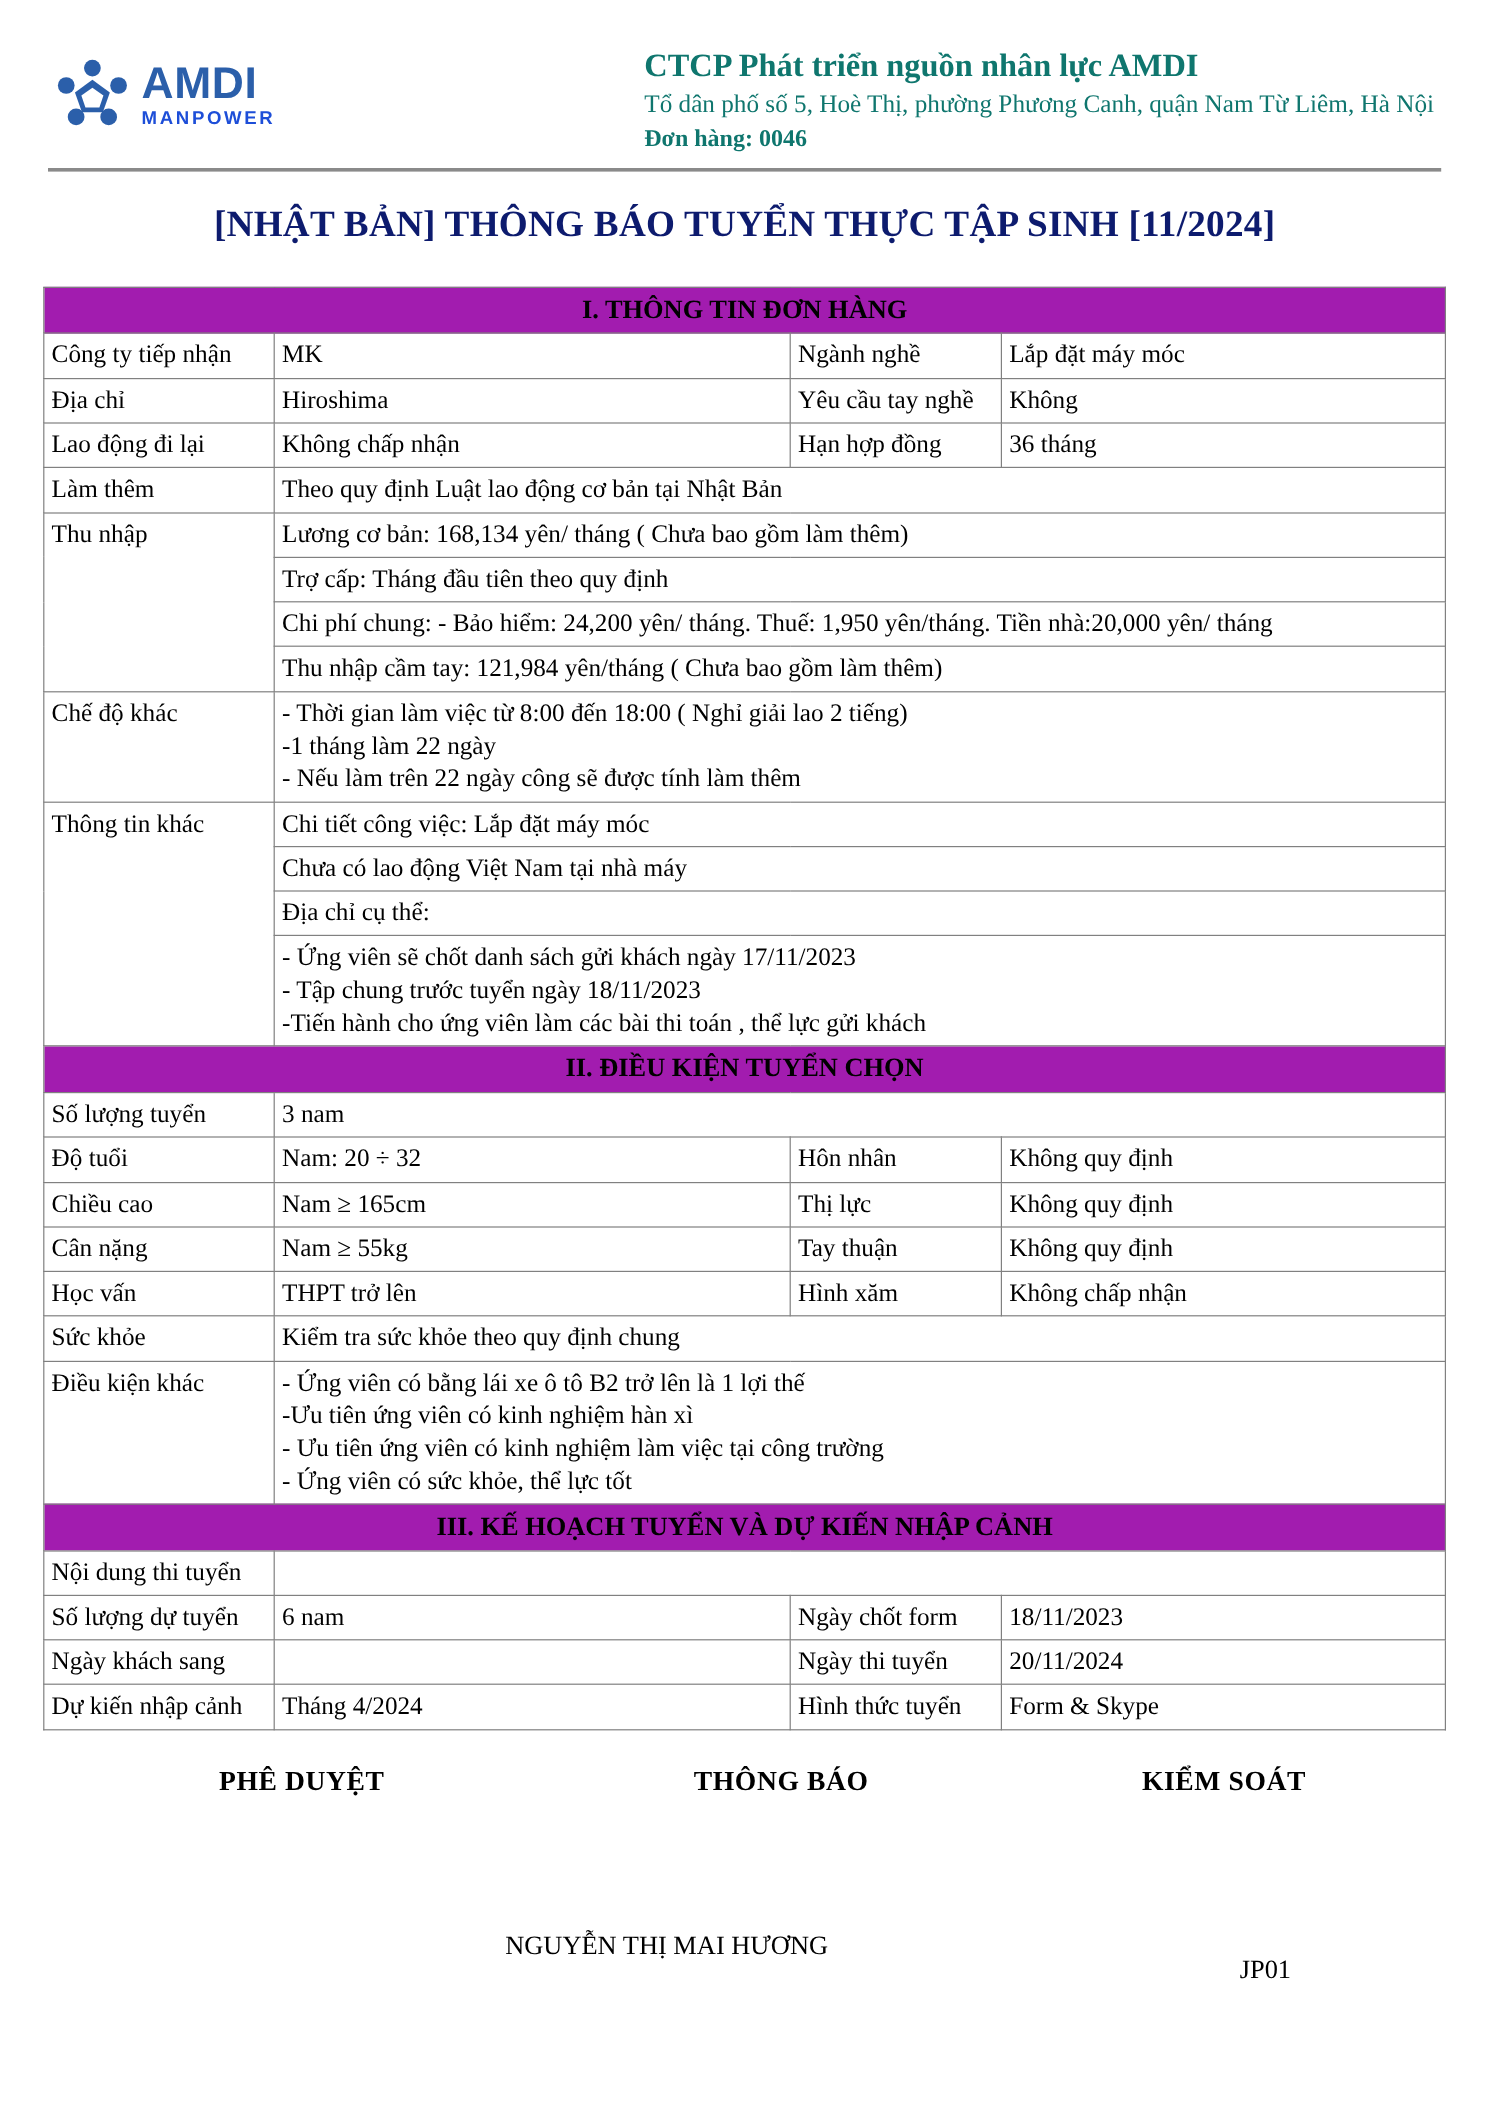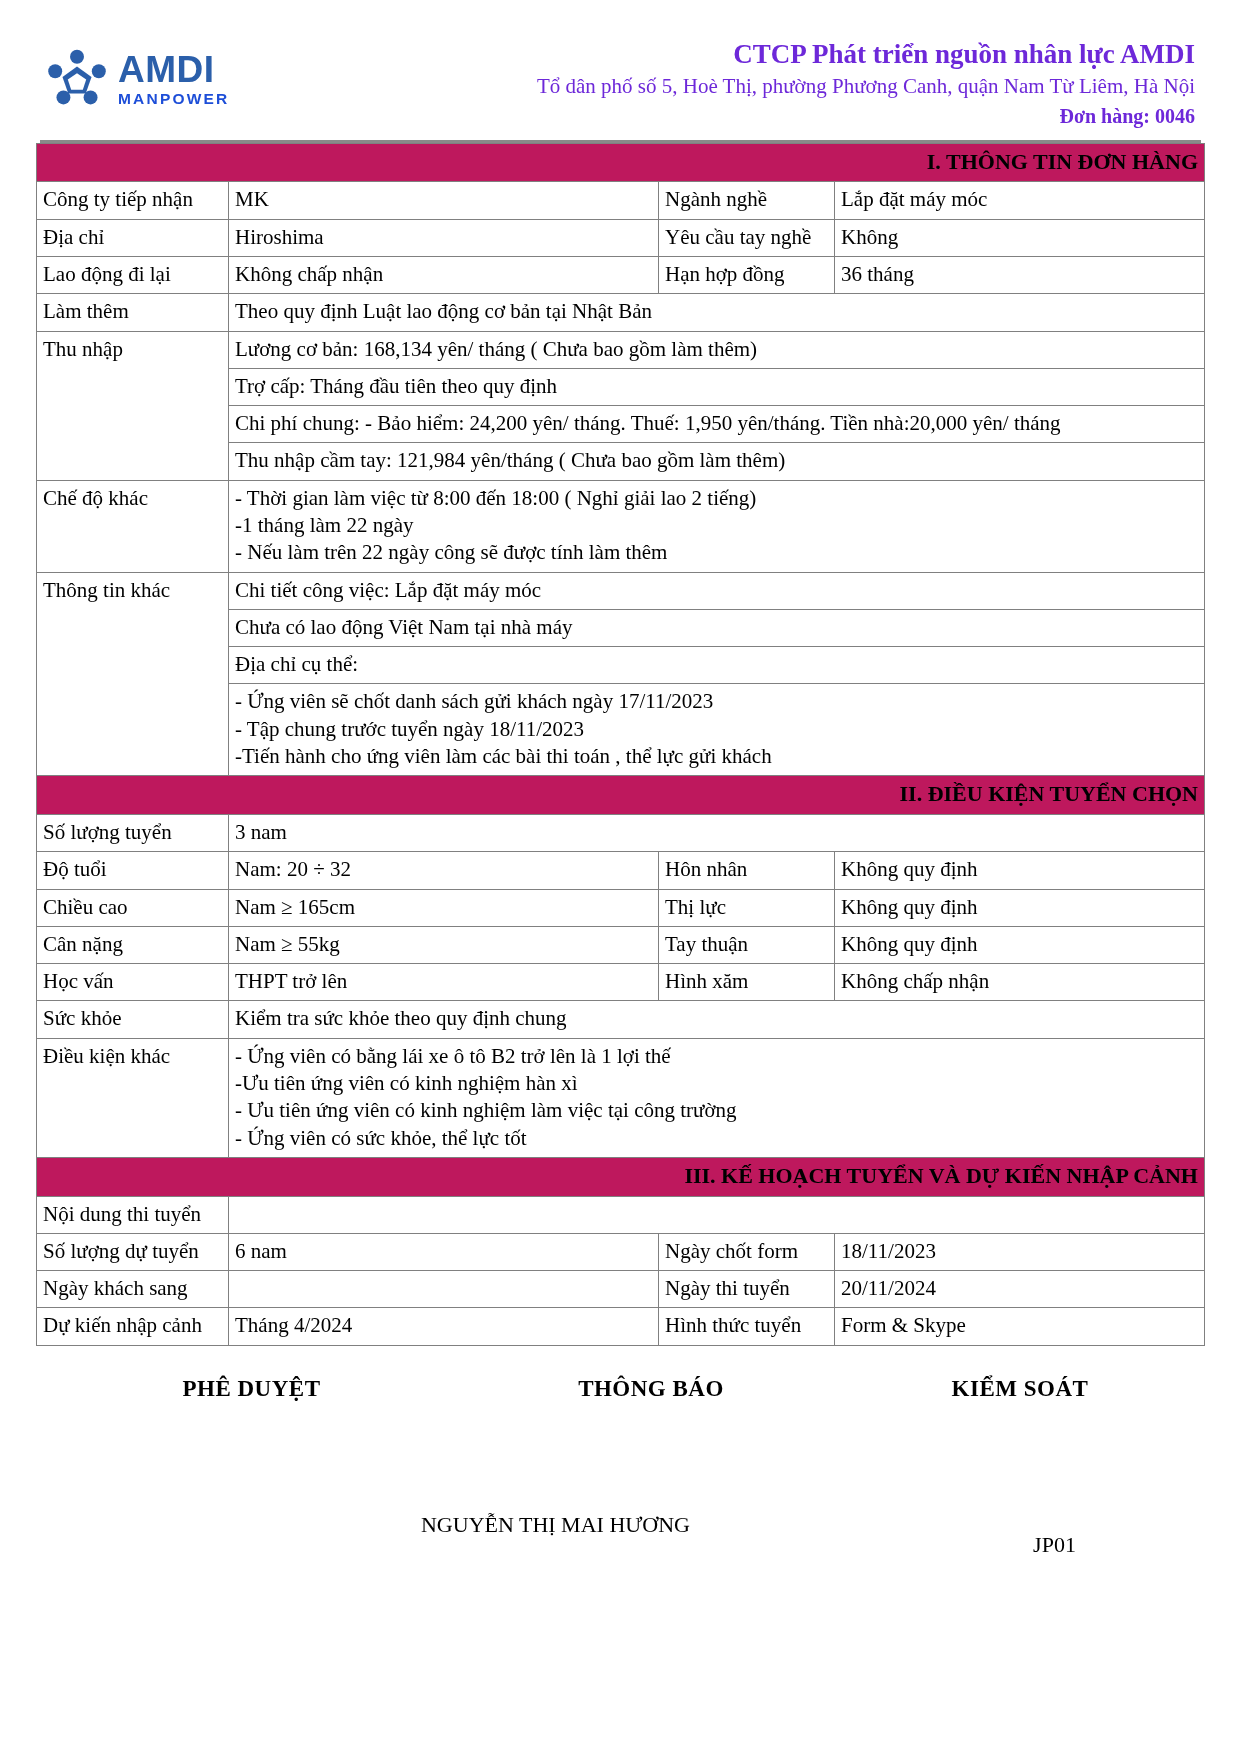--- a/index.html
+++ b/index.html
@@ -52,22 +52,22 @@
   }
   .brand-sub {
     font-family: "Liberation Sans", sans-serif;
     font-weight: bold;
     font-size: 15.5px;
     letter-spacing: 2.2px;
     color: #1d4ed8;
     margin-top: 3px;
   }
   .company-block {
-    text-align: right;
-    color: #6d28d9;
+    text-align: left;
+    color: #0f766e;
     padding-right: 10px;
     font-family: Liberation Serif, serif;
   }
   .company-name {
     font-size: 27px;
     font-weight: bold;
     line-height: 1.2;
     white-space: nowrap;
   }
   .company-address {
@@ -105,22 +105,22 @@
     font-size: 21px;
     margin: 0 auto;
   }
   table.sheet td {
     border: 1px solid #808080;
     padding: 4px 6px 5px 6px;
     vertical-align: top;
     line-height: 1.3;
   }
   td.section {
-    background: #be185d;
-    text-align: right;
+    background: #a21caf;
+    text-align: center;
     font-weight: bold;
     font-size: 22px;
     padding: 6px 6px 7px 6px;
     border-top: 3px solid #808080;
     border-bottom: 2px solid #808080;
   }
   td.label { width: 192px; }
   td.midlabel { width: 176px; }
   td.vmid { vertical-align: middle; }
   .multi { white-space: pre-line; }
@@ -179,20 +179,21 @@
       </div>
     </div>
     <div class="company-block">
       <div class="company-name">CTCP Phát triển nguồn nhân lực AMDI</div>
       <div class="company-address">Tổ dân phố số 5, Hoè Thị, phường Phương Canh, quận Nam Từ Liêm, Hà Nội</div>
       <div class="order-no">Đơn hàng: 0046</div>
     </div>
   </div>
   <div class="rule"></div>
 
+  <div class="doc-title">[NHẬT BẢN] THÔNG BÁO TUYỂN THỰC TẬP SINH [11/2024]</div>
 
   <table class="sheet">
     <colgroup>
       <col style="width:192px">
         <col style="width:430px">
         <col style="width:176px">
         <col style="width:370px">
     </colgroup>
     <tbody>
       <tr>

